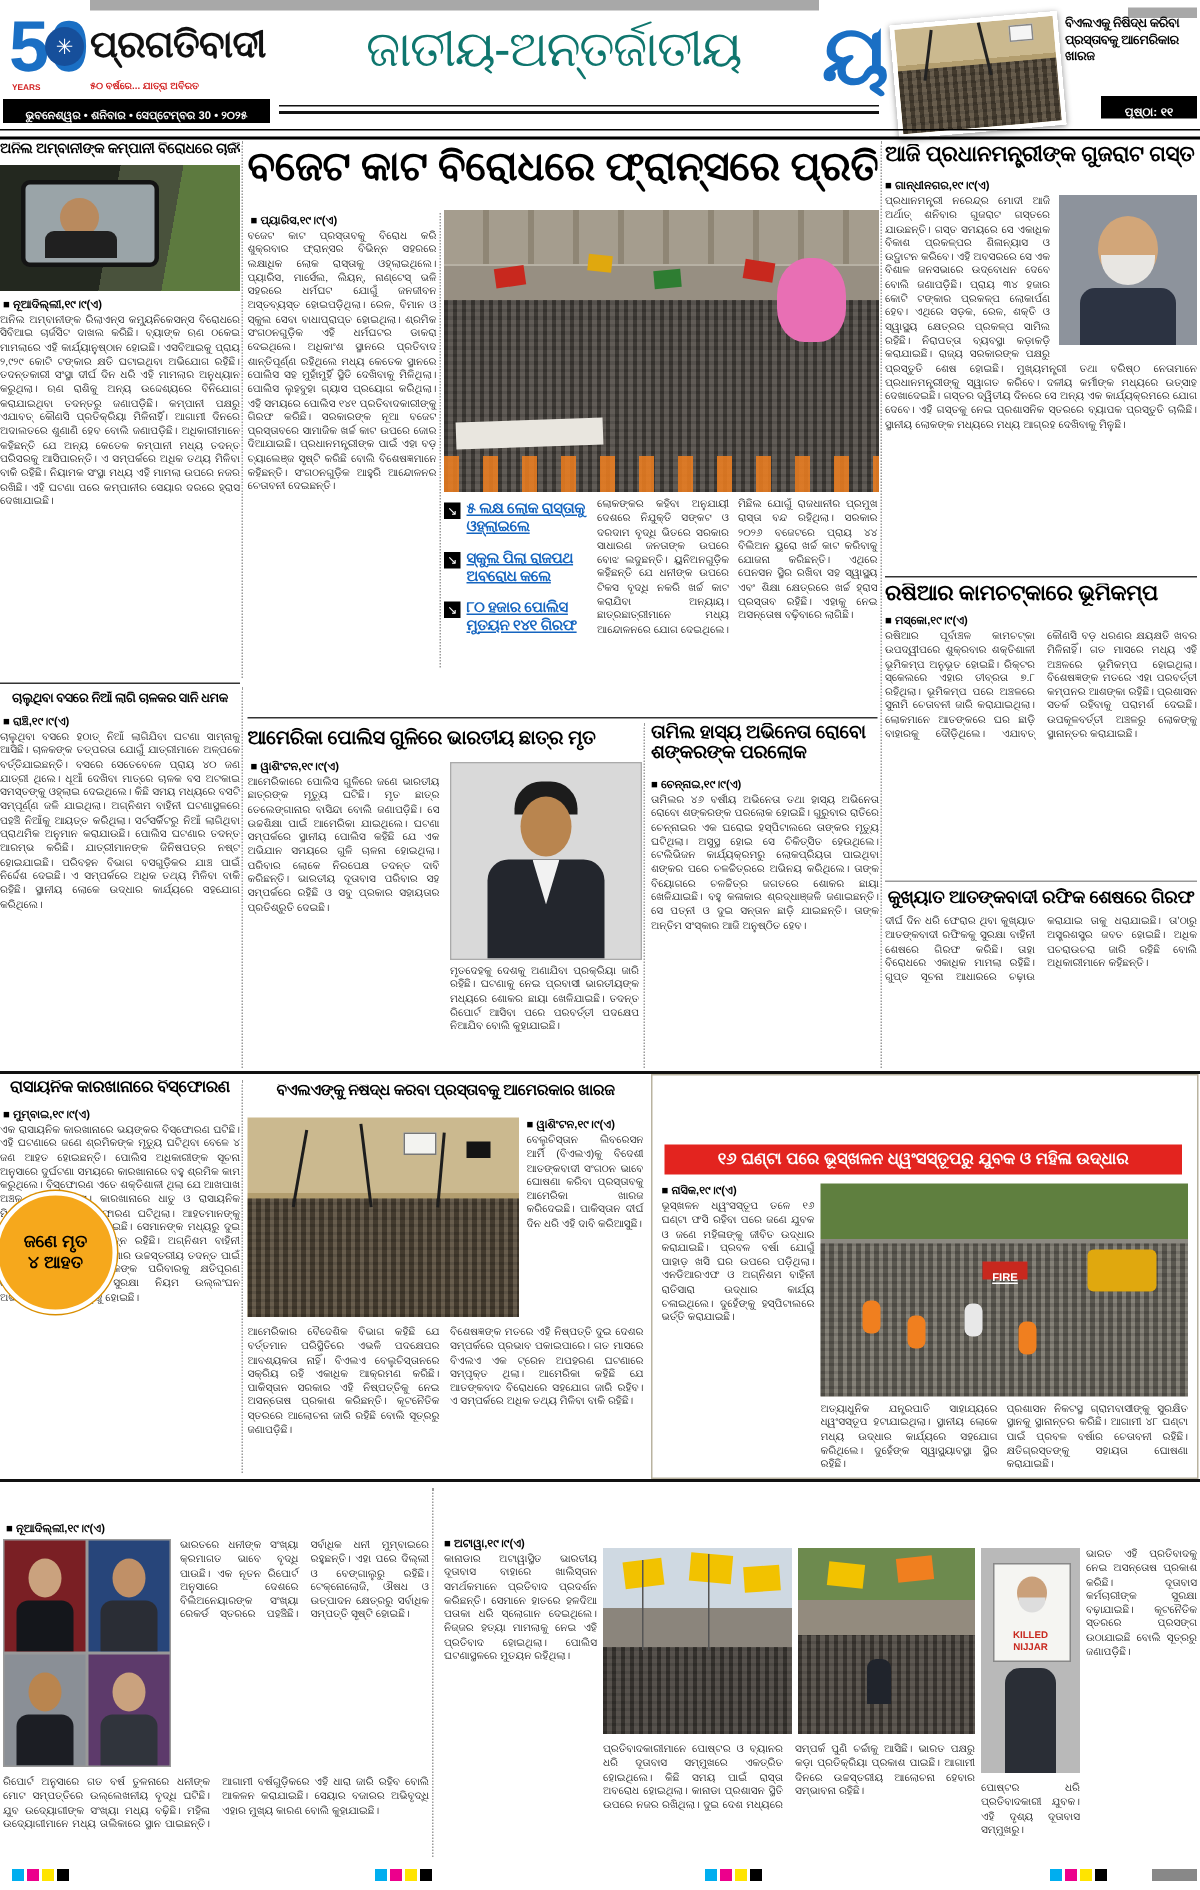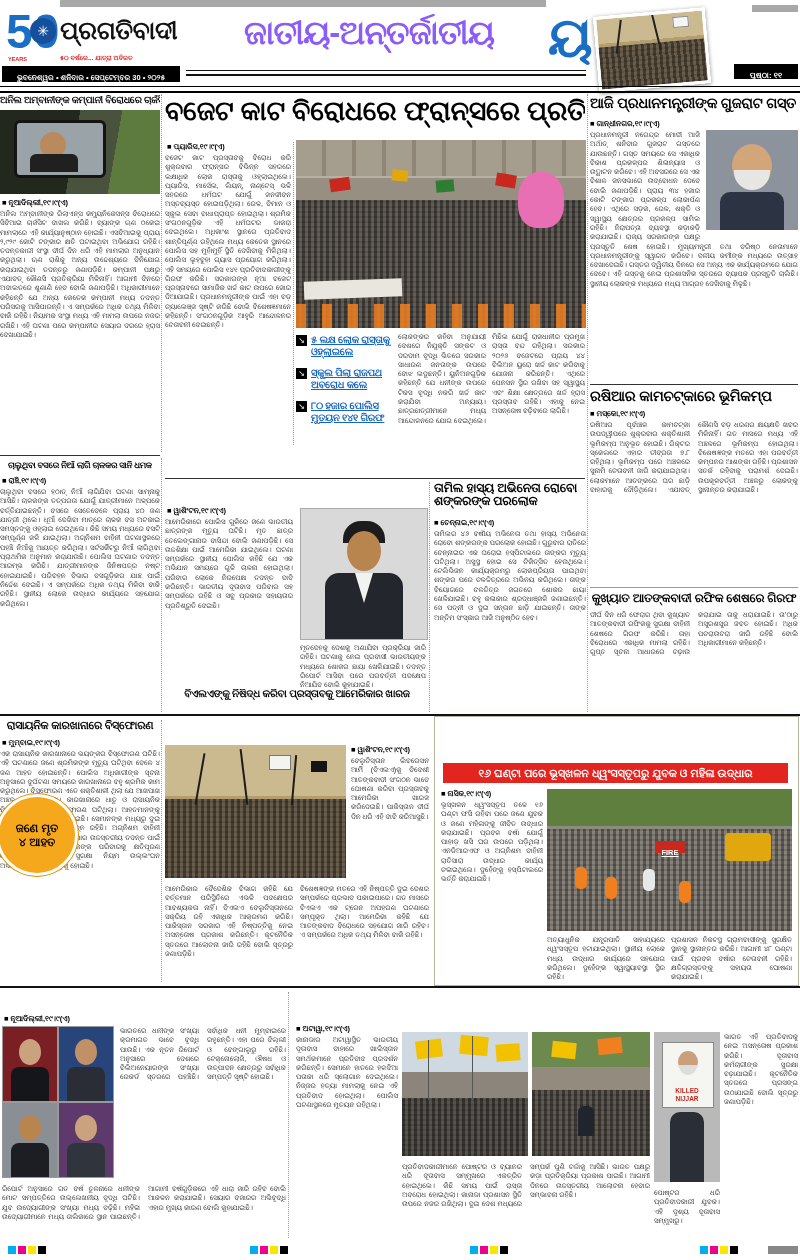--- a/index.html
+++ b/index.html
@@ -40,31 +40,32 @@
       <span>✳</span>
     </div>
     <div class="abs" style="left:4px;top:48px;font-size:5.5px;font-weight:bold;color:#d21f1f;">YEARS</div>
     <div class="abs" style="left:56px;top:8px;font-size:25px;font-weight:900;color:#111;letter-spacing:-0.5px;white-space:nowrap;">ପ୍ରଗତିବାଦୀ</div>
     <div class="abs" style="left:56px;top:46px;font-size:6.5px;color:#d21f1f;font-weight:bold;white-space:nowrap;">୫୦ ବର୍ଷରେ... ଯାତ୍ରା ଅବିରତ</div>
     <div class="abs" style="left:-2px;top:58px;width:178px;height:16px;background:#000;color:#fff;text-align:center;">
       <span style="font-size:7.5px;line-height:16px;font-weight:bold;">ଭୁବନେଶ୍ୱର • ଶନିବାର • ସେପ୍ଟେମ୍ବର 30 • ୨୦୨୫</span>
     </div>
   </div>
 
-  <div class="abs ctr" style="left:186px;top:14px;width:366px;font-size:33px;font-weight:700;color:#8b5cf6;letter-spacing:-1px;white-space:nowrap;overflow:hidden;">ଜାତୀୟ-ଅନ୍ତର୍ଜାତୀୟ</div>
+  <div class="abs ctr" style="left:186px;top:14px;width:366px;font-size:33px;font-weight:400;color:#0f766e;letter-spacing:-1px;white-space:nowrap;overflow:hidden;">ଜାତୀୟ-ଅନ୍ତର୍ଜାତୀୟ</div>
   <div class="abs" style="left:186px;top:70px;width:400px;height:3px;border-top:1px solid #111;border-bottom:2px solid #111;"></div>
 
   <div class="abs" style="left:548px;top:10px;font-size:54px;font-weight:900;color:#1a6fc4;line-height:1;">ୟ</div>
 
   <div class="photo" style="left:596px;top:12px;width:106px;height:70px;transform:rotate(-5deg);border:3px solid #fff;box-shadow:0 1px 4px rgba(0,0,0,.45);background:linear-gradient(#cbb98f 0 35%,#b39e6f 35% 100%);">
     <div class="abs crowdtex" style="left:0;top:28px;width:106px;height:42px;background-color:#5d5140;"></div>
     <div class="abs" style="left:20px;top:2px;width:2px;height:34px;background:#222;transform:rotate(12deg);"></div>
     <div class="abs" style="left:58px;top:0px;width:2px;height:36px;background:#222;transform:rotate(-9deg);"></div>
     <div class="abs" style="left:76px;top:4px;width:14px;height:9px;background:#f5f5f5;border:1px solid #888;"></div>
   </div>
+  <div class="abs hl" style="left:710px;top:10px;width:88px;height:50px;font-size:8.5px;line-height:1.3;">ବିଏଲଏକୁ ନିଷିଦ୍ଧ କରିବା ପ୍ରସ୍ତାବକୁ ଆମେରିକାର ଖାରଜ</div>
   <div class="abs ctr" style="left:734px;top:64px;width:64px;height:15px;background:#000;">
     <span style="color:#fff;font-size:8px;line-height:15px;font-weight:bold;">ପୃଷ୍ଠା: ୧୧</span>
   </div>
   <div class="abs" style="left:0;top:86px;width:800px;height:4px;border-top:1px solid #000;border-bottom:2px solid #000;"></div>
 
   <div class="abs dotv" style="left:161px;top:94px;height:358px;"></div>
   <div class="abs dotv" style="left:161px;top:458px;height:254px;"></div>
   <div class="abs dotv" style="left:161px;top:720px;height:262px;"></div>
   <div class="abs dotv" style="left:587px;top:94px;height:618px;"></div>
   <div class="abs dotv" style="left:293px;top:142px;height:303px;"></div>
@@ -131,20 +132,21 @@
   <div class="abs" style="left:590px;top:587px;width:208px;height:1px;background:#999;"></div>
   <div class="abs hl ctr nowrap" style="left:590px;top:592px;width:208px;height:14px;font-size:12px;">କୁଖ୍ୟାତ ଆତଙ୍କବାଦୀ ରଫିକ ଶେଷରେ ଗିରଫ</div>
   <div class="abs body-txt cols2" style="left:590px;top:610px;width:208px;height:102px;">ଦୀର୍ଘ ଦିନ ଧରି ଫେରାର ଥିବା କୁଖ୍ୟାତ ଆତଙ୍କବାଦୀ ରଫିକକୁ ସୁରକ୍ଷା ବାହିନୀ ଶେଷରେ ଗିରଫ କରିଛି। ତାହା ବିରୋଧରେ ଏକାଧିକ ମାମଲା ରହିଛି। ଗୁପ୍ତ ସୂଚନା ଆଧାରରେ ଚଢ଼ାଉ କରାଯାଇ ତାକୁ ଧରାଯାଇଛି। ତା’ଠାରୁ ଅସ୍ତ୍ରଶସ୍ତ୍ର ଜବତ ହୋଇଛି। ଅଧିକ ପଚରାଉଚରା ଜାରି ରହିଛି ବୋଲି ଅଧିକାରୀମାନେ କହିଛନ୍ତି।</div>
 
   <div class="abs rule" style="left:0;top:455px;width:160px;height:1px;"></div>
   <div class="abs hl ctr nowrap" style="left:0;top:461px;width:160px;height:12px;font-size:8.6px;">ଚାଲୁଥିବା ବସରେ ନିଆଁ ଲାଗି ଚାଳକର ସାନି ଧମକ</div>
   <div class="abs byline" style="left:2px;top:476px;width:156px;">■ ରାଞ୍ଚି,୧୯।୯(ଏ)</div>
   <div class="abs body-txt" style="left:0;top:487px;width:160px;height:226px;">ଚାଲୁଥିବା ବସରେ ହଠାତ୍ ନିଆଁ ଲାଗିଯିବା ଘଟଣା ସାମ୍ନାକୁ ଆସିଛି। ଚାଳକଙ୍କ ତତ୍ପରତା ଯୋଗୁଁ ଯାତ୍ରୀମାନେ ଅଳ୍ପକେ ବର୍ତ୍ତିଯାଇଛନ୍ତି। ବସରେ ସେତେବେଳେ ପ୍ରାୟ ୪୦ ଜଣ ଯାତ୍ରୀ ଥିଲେ। ଧୂଆଁ ଦେଖିବା ମାତ୍ରେ ଚାଳକ ବସ ଅଟକାଇ ସମସ୍ତଙ୍କୁ ଓହ୍ଲାଇ ଦେଇଥିଲେ। କିଛି ସମୟ ମଧ୍ୟରେ ବସଟି ସମ୍ପୂର୍ଣ୍ଣ ଜଳି ଯାଇଥିଲା। ଅଗ୍ନିଶମ ବାହିନୀ ଘଟଣାସ୍ଥଳରେ ପହଞ୍ଚି ନିଆଁକୁ ଆୟତ୍ତ କରିଥିଲା। ସର୍ଟସର୍କିଟରୁ ନିଆଁ ଲାଗିଥିବା ପ୍ରାଥମିକ ଅନୁମାନ କରାଯାଉଛି। ପୋଲିସ ଘଟଣାର ତଦନ୍ତ ଆରମ୍ଭ କରିଛି। ଯାତ୍ରୀମାନଙ୍କ ଜିନିଷପତ୍ର ନଷ୍ଟ ହୋଇଯାଇଛି। ପରିବହନ ବିଭାଗ ବସଗୁଡ଼ିକର ଯାଞ୍ଚ ପାଇଁ ନିର୍ଦ୍ଦେଶ ଦେଇଛି। ଏ ସମ୍ପର୍କରେ ଅଧିକ ତଥ୍ୟ ମିଳିବା ବାକି ରହିଛି। ସ୍ଥାନୀୟ ଲୋକେ ଉଦ୍ଧାର କାର୍ଯ୍ୟରେ ସହଯୋଗ କରିଥିଲେ।</div>
 
   <div class="abs rule" style="left:165px;top:478px;width:420px;height:1px;"></div>
+  <div class="abs hl nowrap" style="left:165px;top:485px;width:262px;height:16px;font-size:13px;">ଆମେରିକା ପୋଲିସ ଗୁଳିରେ ଭାରତୀୟ ଛାତ୍ର ମୃତ</div>
   <div class="abs byline" style="left:167px;top:506px;width:120px;">■ ୱାଶିଂଟନ,୧୯।୯(ଏ)</div>
   <div class="abs body-txt" style="left:165px;top:517px;width:128px;height:196px;">ଆମେରିକାରେ ପୋଲିସ ଗୁଳିରେ ଜଣେ ଭାରତୀୟ ଛାତ୍ରଙ୍କ ମୃତ୍ୟୁ ଘଟିଛି। ମୃତ ଛାତ୍ର ତେଲେଙ୍ଗାନାର ବାସିନ୍ଦା ବୋଲି ଜଣାପଡ଼ିଛି। ସେ ଉଚ୍ଚଶିକ୍ଷା ପାଇଁ ଆମେରିକା ଯାଇଥିଲେ। ଘଟଣା ସମ୍ପର୍କରେ ସ୍ଥାନୀୟ ପୋଲିସ କହିଛି ଯେ ଏକ ଅଭିଯାନ ସମୟରେ ଗୁଳି ଚାଳନା ହୋଇଥିଲା। ପରିବାର ଲୋକେ ନିରପେକ୍ଷ ତଦନ୍ତ ଦାବି କରିଛନ୍ତି। ଭାରତୀୟ ଦୂତାବାସ ପରିବାର ସହ ସମ୍ପର୍କରେ ରହିଛି ଓ ସବୁ ପ୍ରକାର ସହାୟତାର ପ୍ରତିଶ୍ରୁତି ଦେଇଛି।</div>
   <div class="photo" style="left:300px;top:508px;width:126px;height:130px;background:linear-gradient(#d9d9d9 0 100%);border:1px solid #aaa;">
     <div class="abs" style="left:42px;top:12px;width:42px;height:22px;background:#1c1c1c;border-radius:18px 18px 0 0;"></div>
     <div class="face" style="left:46px;top:22px;width:34px;height:40px;background:#b9854f;"></div>
     <div class="abs" style="left:24px;top:64px;width:78px;height:66px;background:#23262d;border-radius:14px 14px 0 0;"></div>
     <div class="abs" style="left:54px;top:64px;width:18px;height:30px;background:#f2f2f2;clip-path:polygon(0 0,100% 0,50% 100%);"></div>
   </div>
   <div class="abs body-txt" style="left:300px;top:643px;width:126px;height:70px;">ମୃତଦେହକୁ ଦେଶକୁ ଅଣାଯିବା ପ୍ରକ୍ରିୟା ଜାରି ରହିଛି। ଘଟଣାକୁ ନେଇ ପ୍ରବାସୀ ଭାରତୀୟଙ୍କ ମଧ୍ୟରେ ଶୋକର ଛାୟା ଖେଳିଯାଇଛି। ତଦନ୍ତ ରିପୋର୍ଟ ଆସିବା ପରେ ପରବର୍ତ୍ତୀ ପଦକ୍ଷେପ ନିଆଯିବ ବୋଲି କୁହାଯାଇଛି।</div>
 
@@ -155,21 +157,21 @@
   <div class="abs thick" style="left:0;top:714px;width:800px;height:2px;"></div>
 
   <div class="abs hl ctr nowrap" style="left:0;top:720px;width:160px;height:14px;font-size:11px;">ରାସାୟନିକ କାରଖାନାରେ ବିସ୍ଫୋରଣ</div>
   <div class="abs byline" style="left:2px;top:738px;width:156px;">■ ମୁମ୍ବାଇ,୧୯।୯(ଏ)</div>
   <div class="abs body-txt" style="left:0;top:749px;width:160px;height:234px;">ଏକ ରାସାୟନିକ କାରଖାନାରେ ଭୟଙ୍କର ବିସ୍ଫୋରଣ ଘଟିଛି। ଏହି ଘଟଣାରେ ଜଣେ ଶ୍ରମିକଙ୍କ ମୃତ୍ୟୁ ଘଟିଥିବା ବେଳେ ୪ ଜଣ ଆହତ ହୋଇଛନ୍ତି। ପୋଲିସ ଅଧିକାରୀଙ୍କ ସୂଚନା ଅନୁସାରେ ଦୁର୍ଘଟଣା ସମୟରେ କାରଖାନାରେ ବହୁ ଶ୍ରମିକ କାମ କରୁଥିଲେ। ବିସ୍ଫୋରଣ ଏତେ ଶକ୍ତିଶାଳୀ ଥିଲା ଯେ ଆଖପାଖ ଅଞ୍ଚଳ ଥରି ଉଠିଥିଲା। କାରଖାନାରେ ଧାତୁ ଓ ରାସାୟନିକ ମିଶ୍ରଣ ସମୟରେ ବିସ୍ଫୋରଣ ଘଟିଥିଲା। ଆହତମାନଙ୍କୁ ହସ୍ପିଟାଲରେ ଭର୍ତ୍ତି କରାଯାଇଛି। ସେମାନଙ୍କ ମଧ୍ୟରୁ ଦୁଇ ଜଣଙ୍କ ଅବସ୍ଥା ସଙ୍କଟାପନ୍ନ ରହିଛି। ଅଗ୍ନିଶମ ବାହିନୀ ନିଆଁକୁ ଆୟତ୍ତ କରିଛି। ଘଟଣାର ଉଚ୍ଚସ୍ତରୀୟ ତଦନ୍ତ ପାଇଁ ନିର୍ଦ୍ଦେଶ ଦିଆଯାଇଛି। ମୃତକଙ୍କ ପରିବାରକୁ କ୍ଷତିପୂରଣ ଘୋଷଣା କରାଯାଇଛି। ସୁରକ୍ଷା ନିୟମ ଉଲ୍ଲଂଘନ ଅଭିଯୋଗରେ ମାମଲା ରୁଜୁ ହୋଇଛି।</div>
   <div class="badge-circle" style="left:-4px;top:794px;width:76px;height:76px;">
     <div>ଜଣେ ମୃତ</div>
     <div>୪ ଆହତ</div>
   </div>
 
-  <div class="abs hl ctr nowrap" style="left:165px;top:689px;width:264px;height:14px;font-size:10.4px;">ବିଏଲଏଙ୍କୁ ନିଷିଦ୍ଧ କରିବା ପ୍ରସ୍ତାବକୁ ଆମେରିକାର ଖାରଜ</div>
+  <div class="abs hl ctr nowrap" style="left:165px;top:723px;width:264px;height:14px;font-size:10.4px;">ବିଏଲଏଙ୍କୁ ନିଷିଦ୍ଧ କରିବା ପ୍ରସ୍ତାବକୁ ଆମେରିକାର ଖାରଜ</div>
   <div class="photo" style="left:165px;top:745px;width:181px;height:133px;background:linear-gradient(#cbb98f 0 38%,#b39e6f 38% 100%);">
     <div class="abs crowdtex" style="left:0;top:54px;width:181px;height:79px;background-color:#5d5140;"></div>
     <div class="abs" style="left:34px;top:8px;width:2px;height:52px;background:#1d1d1d;transform:rotate(10deg);"></div>
     <div class="abs" style="left:78px;top:4px;width:2px;height:56px;background:#1d1d1d;transform:rotate(-7deg);"></div>
     <div class="abs" style="left:128px;top:10px;width:2px;height:50px;background:#1d1d1d;transform:rotate(5deg);"></div>
     <div class="abs" style="left:104px;top:10px;width:20px;height:13px;background:#f3f3f0;border:1px solid #777;"></div>
     <div class="abs" style="left:146px;top:16px;width:16px;height:11px;background:#141414;"></div>
   </div>
   <div class="abs byline" style="left:351px;top:745px;width:78px;">■ ୱାଶିଂଟନ,୧୯।୯(ଏ)</div>
   <div class="abs body-txt" style="left:351px;top:756px;width:78px;height:122px;">ବେଲୁଚିସ୍ତାନ ଲିବରେସନ ଆର୍ମି (ବିଏଲଏ)କୁ ବିଦେଶୀ ଆତଙ୍କବାଦୀ ସଂଗଠନ ଭାବେ ଘୋଷଣା କରିବା ପ୍ରସ୍ତାବକୁ ଆମେରିକା ଖାରଜ କରିଦେଇଛି। ପାକିସ୍ତାନ ଦୀର୍ଘ ଦିନ ଧରି ଏହି ଦାବି କରିଆସୁଛି।</div>

